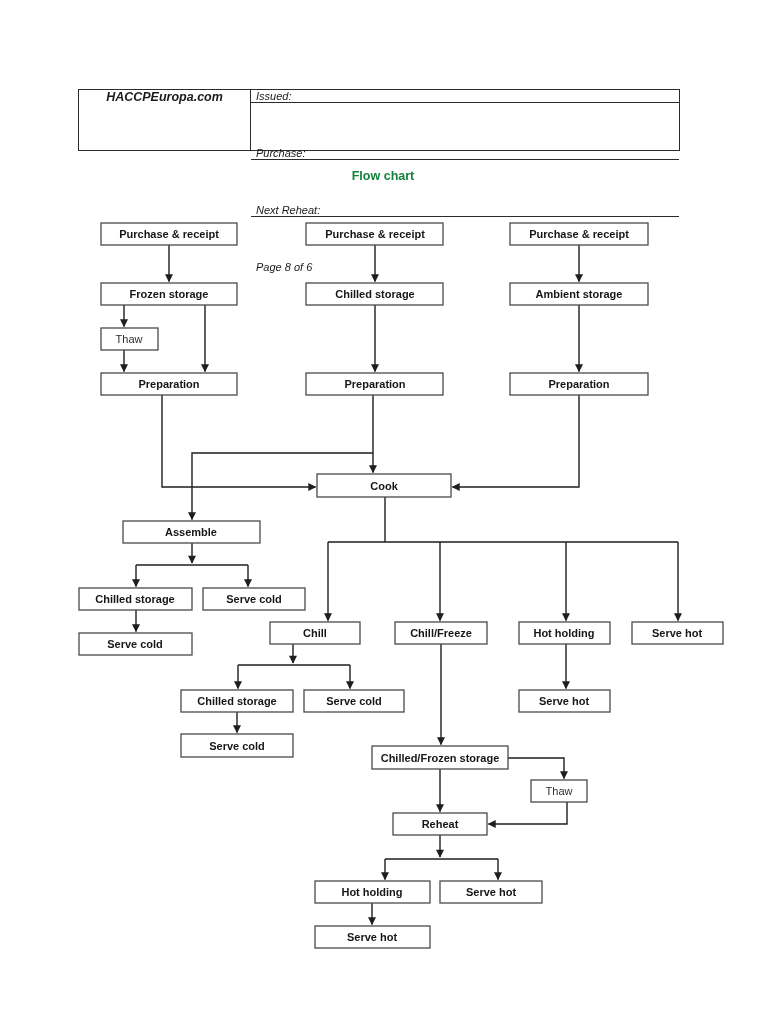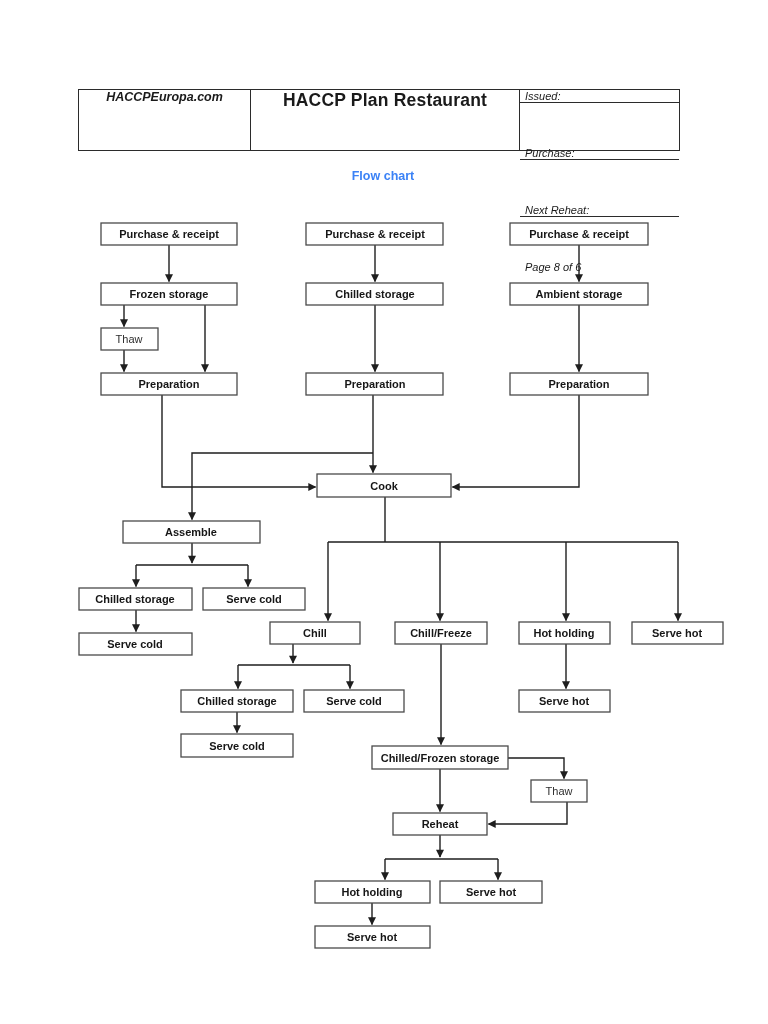--- a/index.html
+++ b/index.html
@@ -10,40 +10,37 @@
        display:flex;box-sizing:border-box;background:#fff;}
   .hdr-cell{box-sizing:border-box;display:flex;justify-content:center;}
   .hdr-site{width:172px;border-right:1.5px solid #2b2b2b;font-weight:bold;font-style:italic;font-size:12.5px;}
   .hdr-title{width:269px;border-right:1.5px solid #2b2b2b;font-weight:bold;font-size:17.5px;letter-spacing:.2px;}
   .hdr-meta{flex:1;display:flex;flex-direction:column;gap:44px;}
   .hdr-meta-row{flex:1;display:flex;align-items:center;padding-left:5px;font-style:italic;font-size:11px;
                 border-bottom:1px solid #2b2b2b;box-sizing:border-box;}
   .hdr-meta-row:last-child{border-bottom:none;}
   
   .flow-title{position:absolute;left:0;top:169px;width:766px;text-align:center;
-              font-weight:bold;font-size:12.5px;color:#3b82f6;}
+              font-weight:bold;font-size:12.5px;color:#15803d;}
   
   .flow-svg{position:absolute;left:0;top:0;}
   .node-rect{fill:#ffffff;stroke:#4a4a4a;stroke-width:1.3;}
   .node-label{font-family:"Liberation Sans",sans-serif;font-size:11px;font-weight:bold;fill:#161616;
               text-anchor:middle;}
   .node-label.light{font-weight:normal;fill:#2e2e2e;}
   .edge{fill:none;stroke:#1e1e1e;stroke-width:1.4;}
 </style>
 </head>
 <body>
 
 <div class="page">
 
   <div class="hdr">
     <div class="hdr-cell hdr-site">
       <span>HACCPEuropa.com</span>
-    </div>
-    <div class="hdr-cell hdr-title">
-      <span>HACCP Plan Restaurant</span>
     </div>
     <div class="hdr-meta">
       <div class="hdr-meta-row">Issued:</div>
       <div class="hdr-meta-row">Purchase:</div>
       <div class="hdr-meta-row">Next Reheat:</div>
       <div class="hdr-meta-row">Page 8 of 6</div>
     </div>
   </div>
 
   <div class="flow-title">Flow chart</div>

